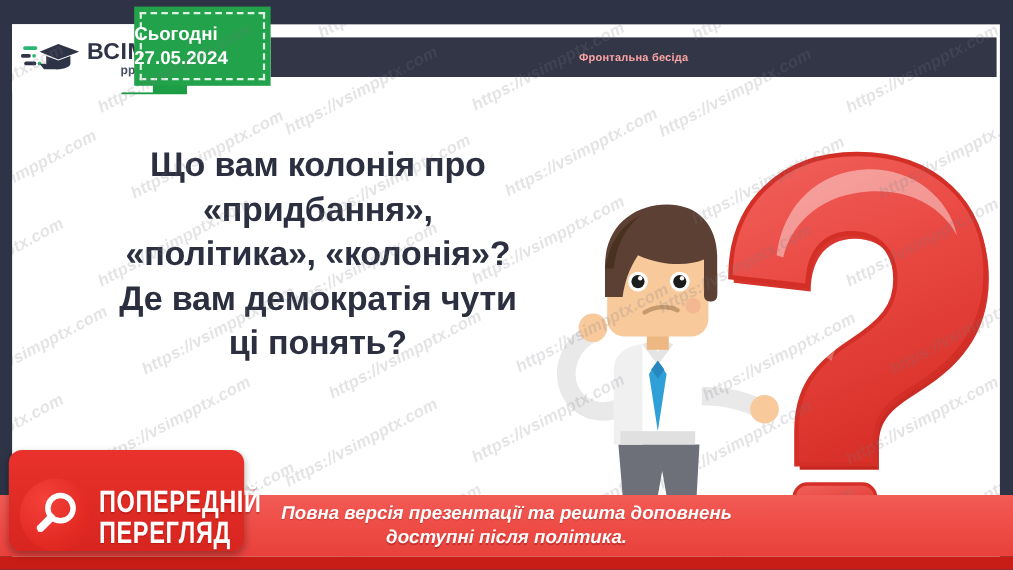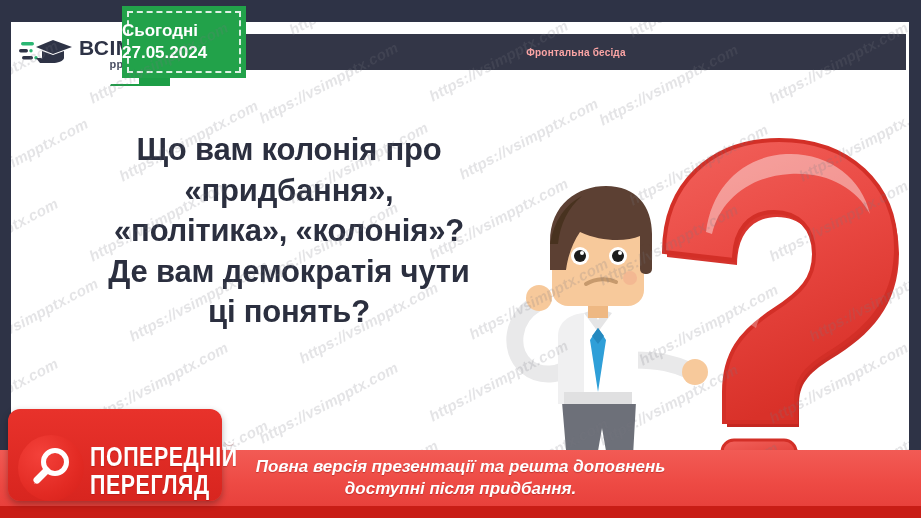--- a/index.html
+++ b/index.html
@@ -376,21 +376,21 @@
     <span>Сьогодні</span>
     <span>27.05.2024</span>
   </div>
 
   <div id="header-bar">
     <span id="header-title">Фронтальна бесіда</span>
   </div>
 
   <div id="bottom-banner">
     <div class="bline">Повна версія презентації та решта доповнень</div>
-    <div class="bline">доступні після придбання.</div>
+    <div class="bline">доступні після політика.</div>
   </div>
   <div id="bottom-strip"></div>
 
   <div id="preview-badge">
     <div id="preview-circle">
       <svg width="46" height="46" viewBox="0 0 46 46">
         <circle cx="27" cy="17" r="11.5" fill="none" stroke="#ffffff" stroke-width="5"></circle>
         <path d="M18.5 25.5 L9 35" stroke="#ffffff" stroke-width="7" stroke-linecap="round"></path>
         <path d="M10 33 L6 39 L12 35 Z" fill="#ffffff"></path>
       </svg>

